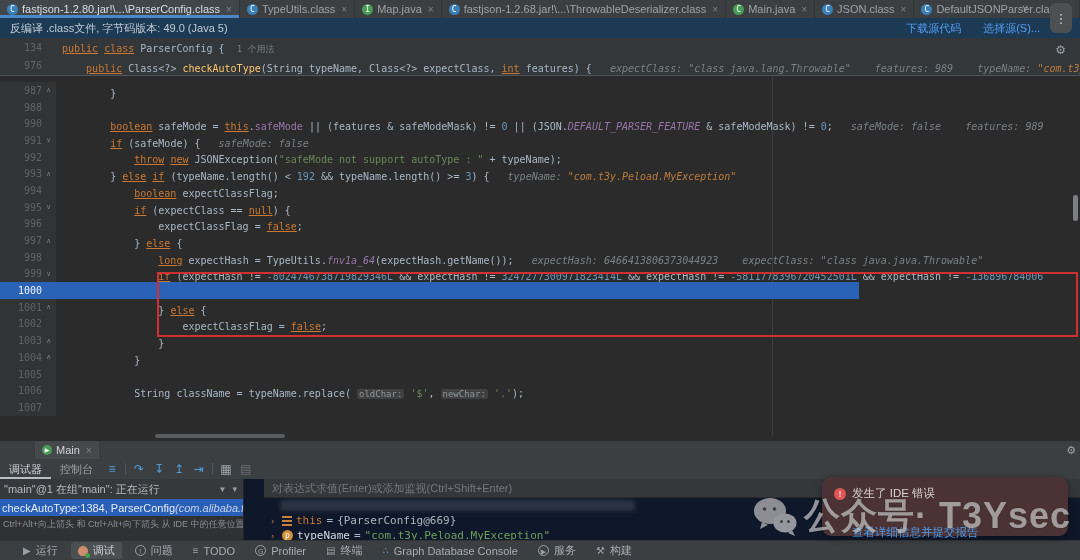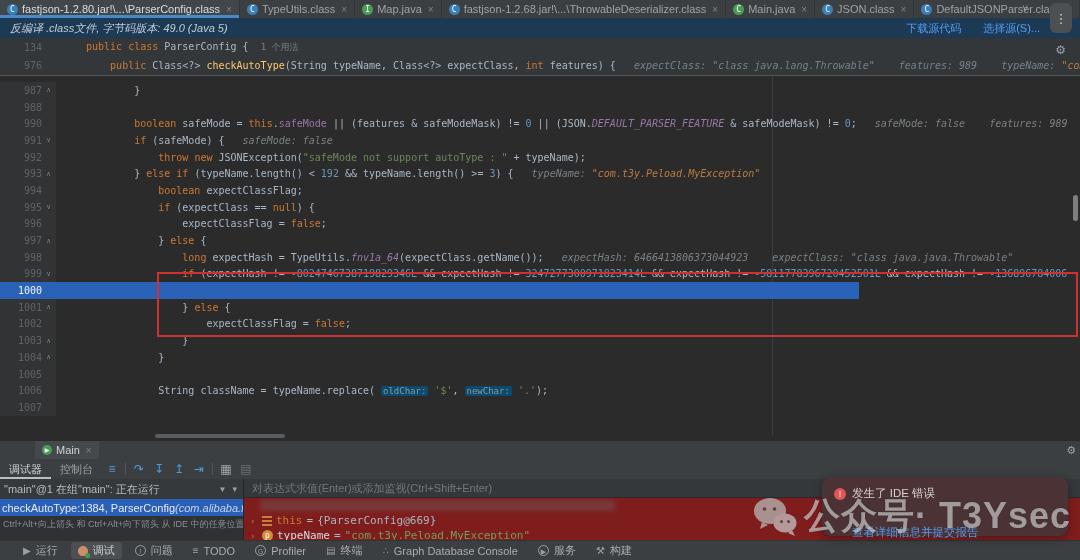--- a/index.html
+++ b/index.html
@@ -13,43 +13,43 @@
   .ticon{width:11px;height:11px;border-radius:50%;font-size:8px;line-height:11px;text-align:center;
          color:#fff;background:#3b7fb8;flex:none;font-family:"DejaVu Sans Mono",monospace;}
   .ticon.interface,.ticon.runnable-class{background:#499c54;}
   .tclose{color:#7c8287;font-size:10px;margin-left:2px;}
   .tab-chevron{position:absolute;right:52px;top:3px;color:#9da2a7;font-size:10px;}
   .kebab-btn{position:absolute;right:8px;top:3px;width:22px;height:30px;background:#4d5052;border-radius:6px;
              color:#d0d4d8;display:flex;align-items:center;justify-content:center;font-size:13px;z-index:8;}
   
   .nbar{position:absolute;left:0;top:18px;width:1080px;height:20px;background:#1d3a54;display:flex;align-items:center;
         font-size:11px;color:#c2cbd4;}
-  .nbar .msg{padding-left:10px;font-style:italic;}
+  .nbar .msg{padding-left:10px;}
   .nbar .links{margin-left:auto;padding-right:40px;display:flex;gap:22px;}
   .nbar .lnk{color:#549ef7;}
   
   .editor{position:absolute;left:0;top:38px;width:1080px;height:402px;background:#2b2b2b;overflow:hidden;}
   .guide{position:absolute;left:772px;top:38px;bottom:4px;width:1px;background:#393e41;}
   .sticky{position:absolute;left:0;top:0;width:1080px;height:37px;background:#33373a;border-bottom:1px solid #50555a;z-index:4;}
-  .cl{display:flex;align-items:center;height:16.7px;font:10px "DejaVu Sans Mono",monospace;white-space:nowrap;gap:24px;}
+  .cl{display:flex;align-items:flex-end;height:16.7px;font:10px "DejaVu Sans Mono",monospace;white-space:nowrap;}
   .sticky .cl{height:18px;background:#33373a;}
   .sticky .cl .g{background:#33373a;}
   .g{width:56px;flex:none;align-self:stretch;display:inline-flex;justify-content:flex-end;align-items:center;
      gap:2px;padding-right:3px;box-sizing:border-box;background:#313335;}
   .num{color:#606366;font-size:10px;}
   .mark{width:9px;font-size:7px;color:#7a8084;text-align:center;}
   .t{white-space:pre;padding-left:6px;}
   #lines{position:absolute;left:0;top:44px;width:859px;}
   .cl.exec{background:#2a62b8;}
   .cl.exec .g{background:#2a62b8;}
   .cl.exec .num{color:#f0f4fa;}
-  .tk-k{color:#cc7832;}.tk-d{color:#a9b7c6;}.tk-m{color:#ffc66b;}.tk-s{color:#6a8759;}
+  .tk-k{color:#cc7832;text-decoration:underline;}.tk-d{color:#a9b7c6;}.tk-m{color:#ffc66b;}.tk-s{color:#6a8759;}
   .tk-n{color:#6897bb;}.tk-f{color:#9876aa;}.tk-t{color:#9876aa;font-style:italic;}
   .tk-h{color:#7a8084;font-style:italic;}.tk-hs{color:#bd7b3c;font-style:italic;}
-  .tk-c{background:#0c4a6e;color:#8f969c;border-radius:2px;padding:0 2px;font-size:9px;}
+  .tk-c{background:#404040;color:#8f969c;border-radius:2px;padding:0 2px;font-size:9px;}
   .tk-u{color:#7a8084;font-size:9px;margin-top:36px;}
   .red-rect{position:absolute;left:157px;top:234px;width:917px;height:61px;border:2px solid #d03030;z-index:5;pointer-events:none;}
   .ed-gear{position:absolute;right:14px;top:5px;color:#9ba1a6;font-size:12px;z-index:6;}
   .vscroll{position:absolute;right:2px;top:157px;width:5px;height:26px;background:#7d8082;border-radius:3px;}
   .hscroll{position:absolute;left:155px;bottom:2px;width:130px;height:4px;background:#5a5d5f;border-radius:2px;}
   
   .debug{position:absolute;left:0;top:440px;width:1080px;height:100px;background:#3c3f41;border-top:1px solid #282b2d;}
   .dbg-head{position:absolute;left:0;top:0;width:1080px;height:18px;display:flex;align-items:center;margin-left:31px;}
   .dbg-tab{display:flex;align-items:center;gap:4px;background:#46494c;height:18px;padding:0 7px;margin-left:4px;
            font-size:11px;color:#cfd4da;}
@@ -63,21 +63,21 @@
   .tbsep{width:1px;height:12px;background:#53575a;margin:0 3px;}
   .frames{position:absolute;left:0;top:38px;width:243px;height:62px;background:#2f3133;overflow:hidden;}
   .thread-row{height:20px;display:flex;align-items:center;font-size:11px;color:#b6bcc2;padding:0 4px;background:#36393b;}
   .thread-row .funnel{margin-left:auto;color:#9aa0a6;font-size:8px;}
   .thread-row .chev{color:#9aa0a6;font-size:9px;margin-left:6px;margin-right:2px;}
   .frame-row{height:17px;display:flex;align-items:center;background:#2a5fb8;color:#e6ecf4;font-size:11px;
              padding:0 2px;white-space:nowrap;overflow:hidden;}
   .frame-row .pkg{font-style:italic;color:#c6d4e8;}
   .hint-row{height:16px;display:flex;align-items:center;font-size:9px;color:#8a9097;padding:0 3px;white-space:nowrap;overflow:hidden;}
   .vsplit{position:absolute;left:243px;top:38px;bottom:0;width:1px;background:#242628;}
-  .vars{position:absolute;left:244px;top:38px;right:0;bottom:0;background:#7f1d1d;overflow:hidden;}
+  .vars{position:absolute;left:244px;top:38px;right:0;bottom:0;background:#0f172a;overflow:hidden;padding-left:20px;}
   .watch-bar{height:18px;background:#35383b;border-bottom:1px solid #29292b;display:flex;align-items:center;
              font-size:11px;color:#71777d;padding-left:8px;}
   .var-row{height:15px;display:flex;align-items:center;gap:4px;font:11px "DejaVu Sans Mono",monospace;padding-left:6px;white-space:nowrap;}
   .vchev{color:#c77d3e;font-size:9px;width:8px;}
   .ico-field{width:10px;height:10px;background:repeating-linear-gradient(to bottom,#c9803c 0 2px,transparent 2px 4px);flex:none;}
   .ico-param{width:11px;height:11px;border-radius:50%;background:#ce8e36;color:#fff;font-size:8px;line-height:11px;text-align:center;flex:none;}
   .vname-this{color:#cc7832;}
   .vname{color:#d2d8dc;}
   .veq{color:#a9b7c6;}
   .vref{color:#aab6c0;}
@@ -229,21 +229,21 @@
             <span class="num">997</span>
             <span class="mark">∧</span>
           </span>
           <span class="t">            <span class="tk-d">} </span><span class="tk-k">else</span><span class="tk-d"> {</span></span>
         </div>
         <div class="cl">
           <span class="g">
             <span class="num">998</span>
             <span class="mark"></span>
           </span>
-          <span class="t">                <span class="tk-k">long</span><span class="tk-d"> expectHash = TypeUtils.</span><span class="tk-t">fnv1a_64</span><span class="tk-d">(expectClass.getName());</span><span class="tk-h">   expectHash: 6466413806373044923    expectClass: "class java.java.Throwable"</span></span>
+          <span class="t">                <span class="tk-k">long</span><span class="tk-d"> expectHash = TypeUtils.</span><span class="tk-t">fnv1a_64</span><span class="tk-d">(expectHash.getName());</span><span class="tk-h">   expectHash: 6466413806373044923    expectClass: "class java.java.Throwable"</span></span>
         </div>
         <div class="cl">
           <span class="g">
             <span class="num">999</span>
             <span class="mark">∨</span>
           </span>
           <span class="t">                <span class="tk-k">if</span><span class="tk-d"> (expectHash != </span><span class="tk-n">-8024746738719829346L</span><span class="tk-d"> &amp;&amp; expectHash != </span><span class="tk-n">3247277300971823414L</span><span class="tk-d"> &amp;&amp; expectHash != </span><span class="tk-n">-5811778396720452501L</span><span class="tk-d"> &amp;&amp; expectHash != </span><span class="tk-n">-136896784006</span></span>
         </div>
         <div class="cl exec">
           <span class="g">

